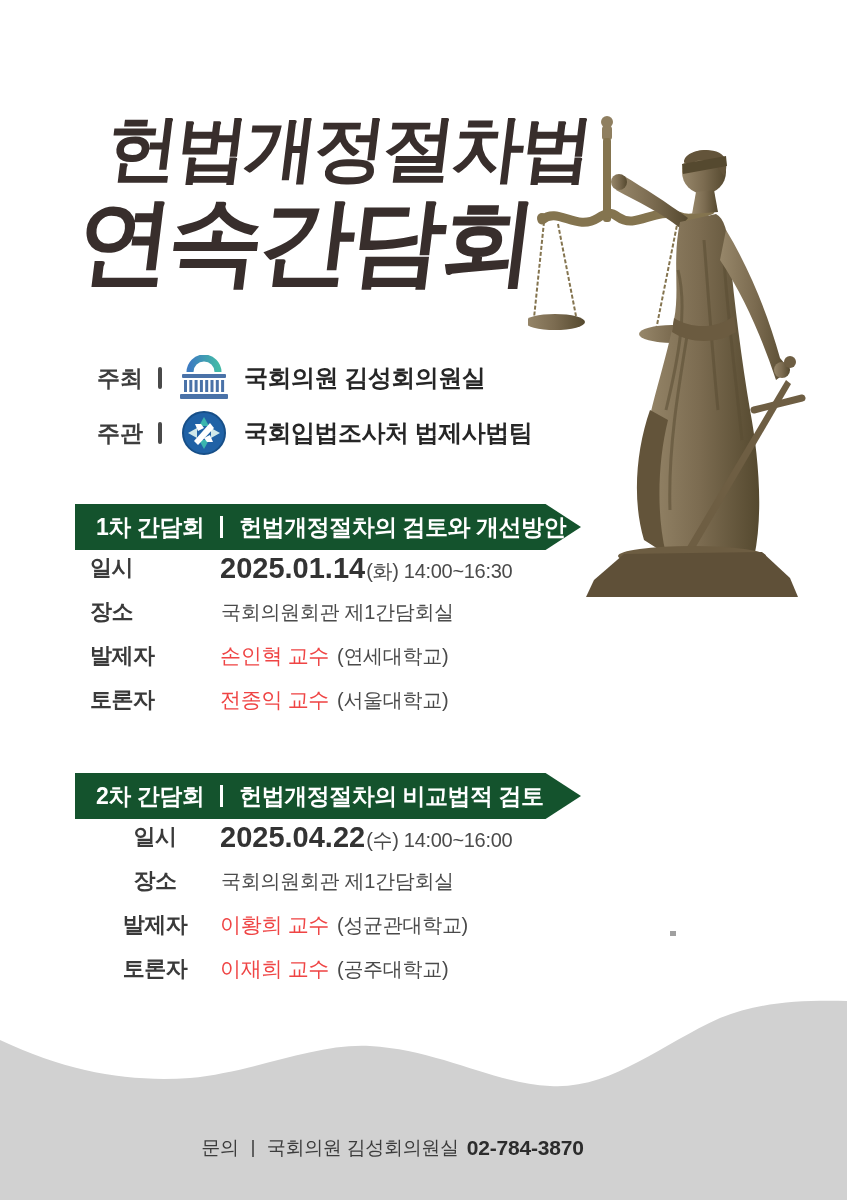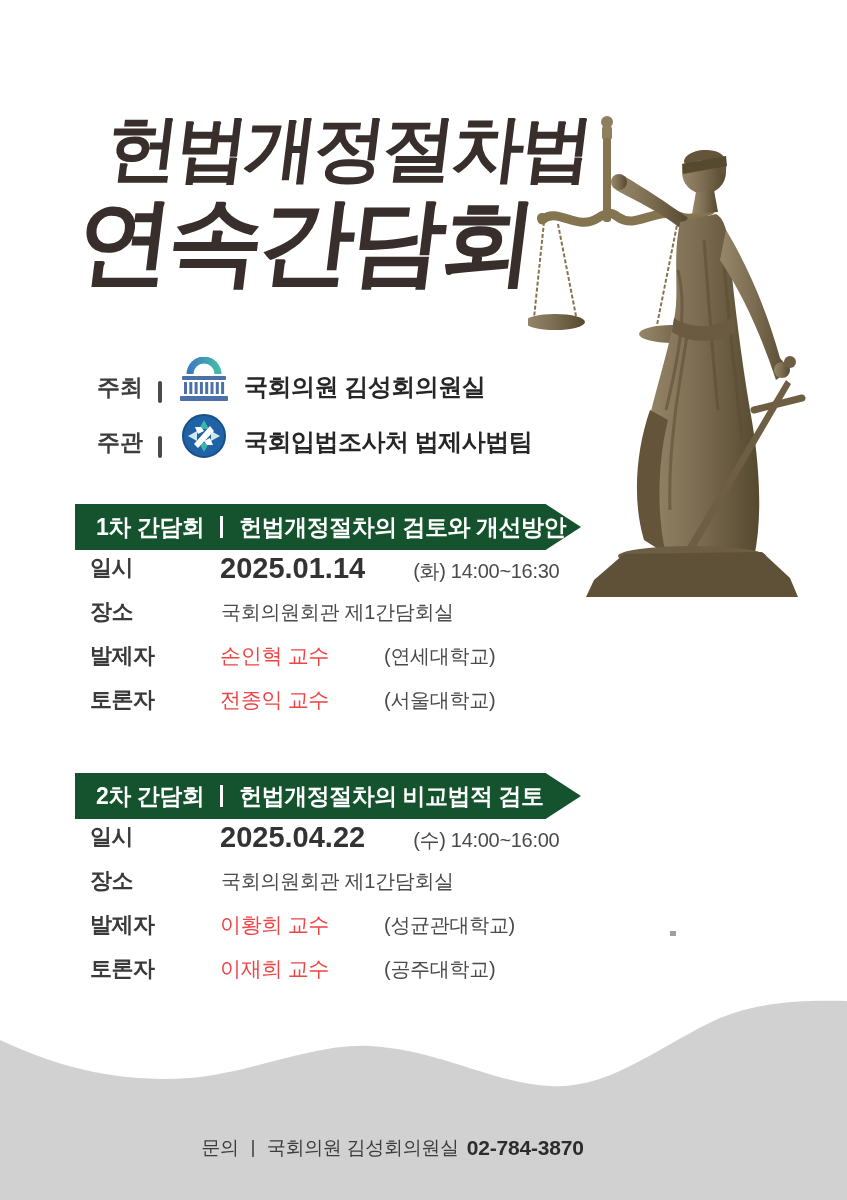--- a/index.html
+++ b/index.html
@@ -11,42 +11,42 @@
   
   .title{
     position:absolute;left:72px;top:112px;color:#382e2c;font-weight:900;line-height:1;
     transform:skewX(-7deg);transform-origin:left bottom;
   }
   .title .l1{font-size:72px;letter-spacing:-3px;margin-left:18px;}
   .title .l2{font-size:95px;letter-spacing:-4px;margin-top:10px;}
 
   
   .orgs{position:absolute;left:97px;top:353px;}
-  .org-row{display:flex;align-items:flex-end;height:50px;margin-bottom:5px;}
+  .org-row{display:flex;align-items:center;height:50px;margin-bottom:5px;}
   .org-label{width:55px;font-size:23px;font-weight:700;color:#3d3d3d;}
   .v-divider{width:4px;height:22px;background:#4a4a4a;border-radius:2px;margin:0 12px 0 6px;}
   .org-icon{width:60px;display:flex;justify-content:center;align-items:center;margin-right:10px;}
   .org-name{font-size:24px;font-weight:700;color:#262626;letter-spacing:-0.5px;}
 
   
   .session{position:absolute;left:75px;width:560px;}
   .s1{top:504px;}
-  .s2{top:773px;}
+  .s2{top:773px;text-align:center;}
   .banner{
     height:46px;width:506px;background:#14532d;color:#ffffff;
     display:flex;align-items:center;padding-left:21px;box-sizing:border-box;
     clip-path:polygon(0 0,93% 0,100% 50%,93% 100%,0 100%);
   }
   .banner-num{font-size:23px;font-weight:700;letter-spacing:-0.5px;}
   .banner-divider{width:3px;height:22px;background:#ffffff;margin:0 16px;}
   .banner-title{font-size:23px;font-weight:700;letter-spacing:-0.5px;}
   .rows{margin:0 0 0 15px;}
   .row{display:flex;align-items:center;height:36px;margin-bottom:8px;}
   .row-label{width:130px;font-size:22px;font-weight:800;color:#3a3a3a;letter-spacing:-0.5px;}
-  .row-value{display:flex;align-items:baseline;font-size:20px;color:#4a4a4a;letter-spacing:-0.3px;gap:47px;}
+  .row-value{display:flex;align-items:baseline;font-size:20px;color:#4a4a4a;letter-spacing:-0.3px;}
   .date-strong{font-size:29px;font-weight:800;color:#333333;letter-spacing:0;}
   .name-strong{font-size:21px;font-weight:400;color:#ef4444;margin-right:7px;}
   .rest{margin-left:1px;}
 
   
   .statue{position:absolute;left:528px;top:110px;width:292px;height:500px;}
   .wave{position:absolute;left:0;top:985px;width:847px;height:215px;}
   .speck{position:absolute;left:670px;top:931px;width:6px;height:5px;background:#8f8f8f;opacity:.85;}
   .footer{
     position:absolute;top:1133px;left:0;width:785px;height:30px;

